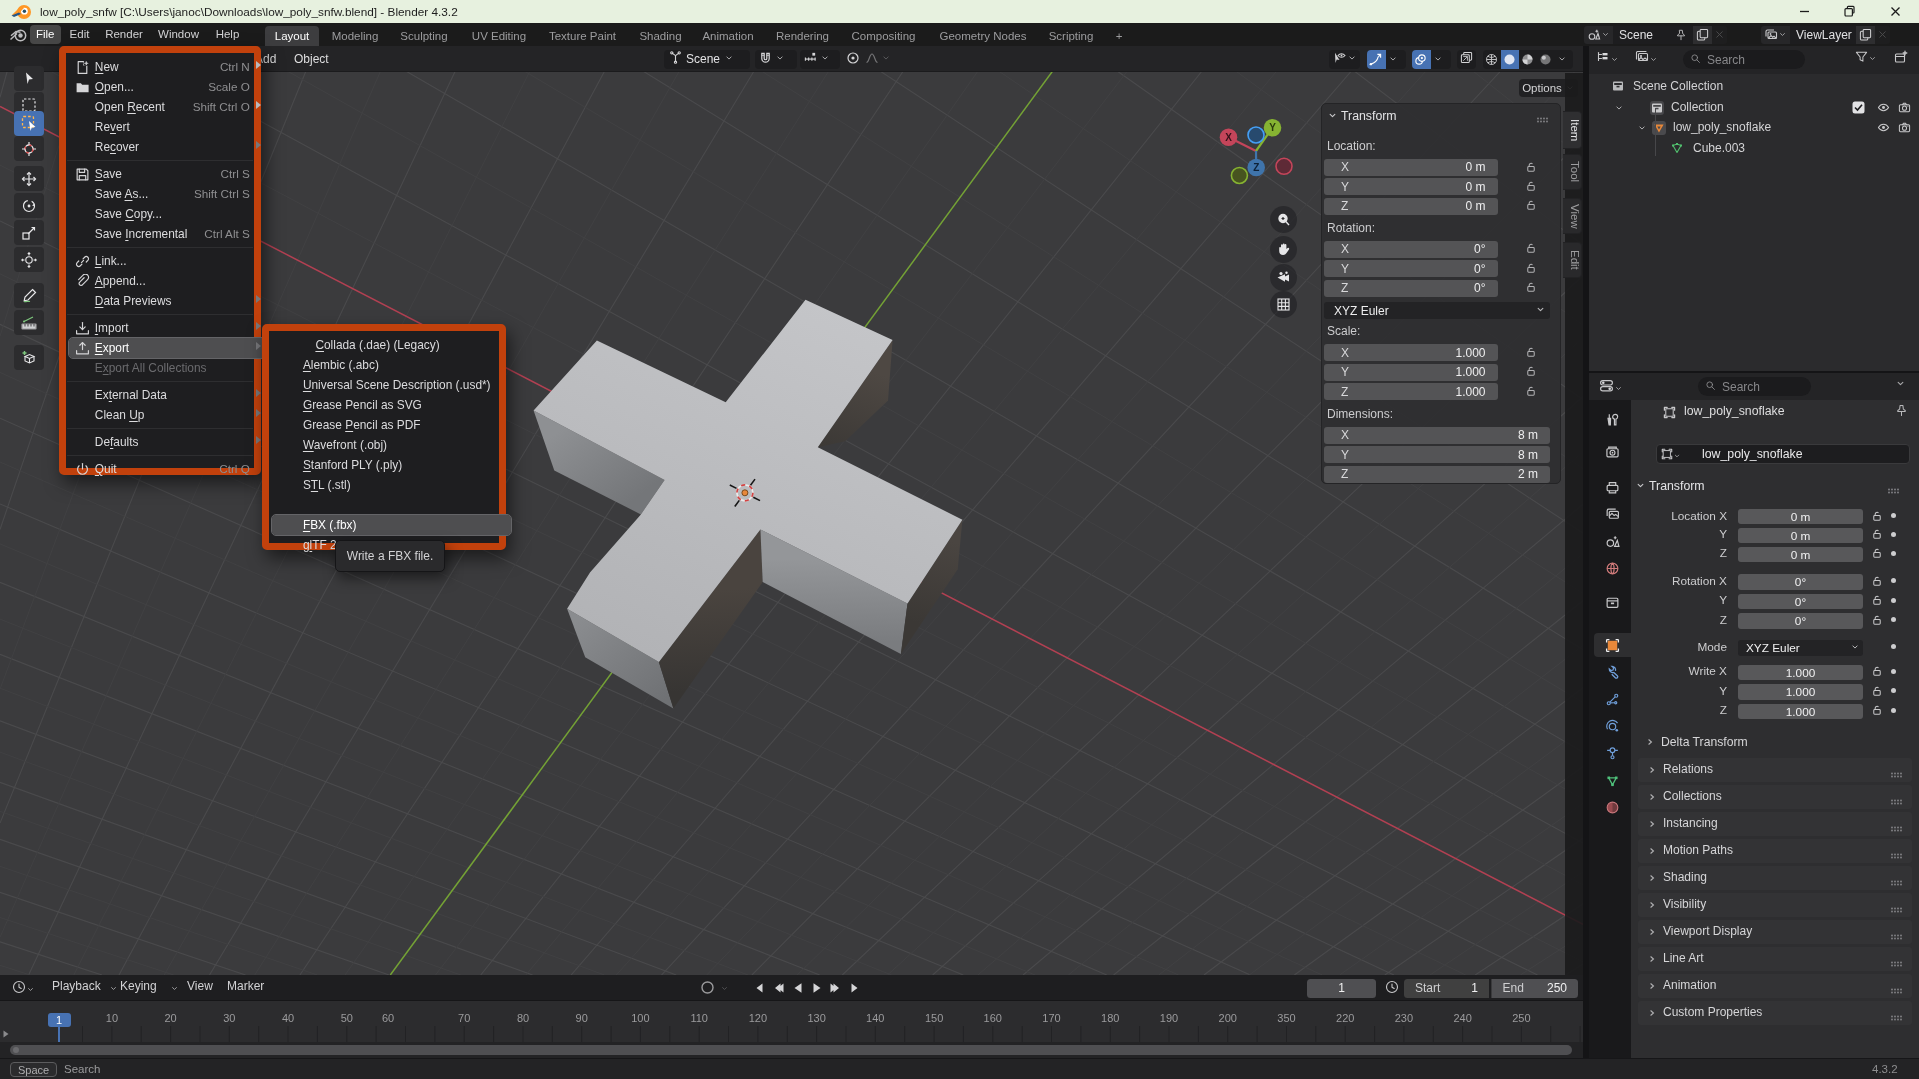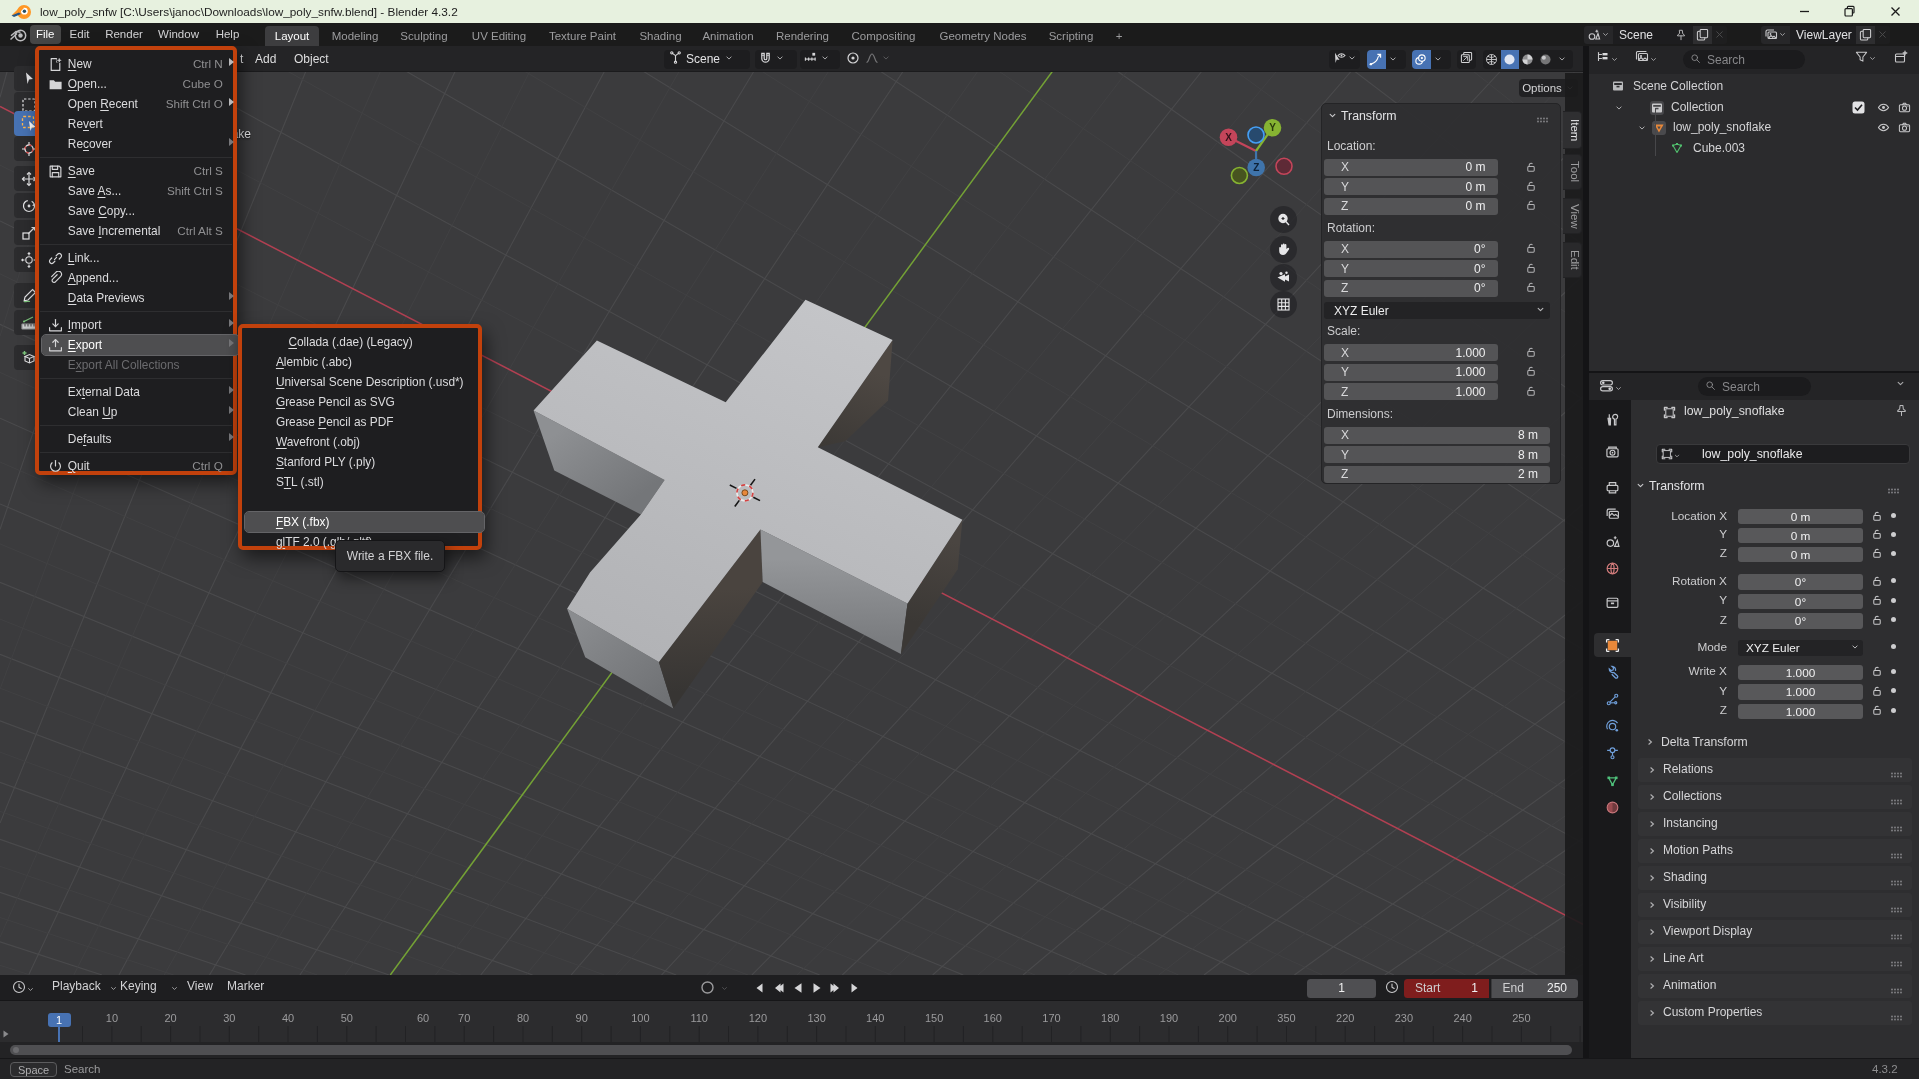--- a/index.html
+++ b/index.html
@@ -48,21 +48,21 @@
 .np-field { position:absolute; left:2px; height:17px; background:#545456; border-radius:3px; font-size:12px; color:#eeeeef; }
 .np-field .ax { position:absolute; left:17px; top:1.5px; color:#d8d8da; }
 .np-field .val { position:absolute; right:12px; top:1.5px; }
 .np-lock { position:absolute; opacity:.85; }
 .np-tab { position:absolute; left:1563px; width:19px; border:1px solid #222224; border-left:none; border-radius:0 4px 4px 0; background:#29292b; color:#9d9d9f; writing-mode:vertical-rl; text-align:center; font-size:11.5px; }
 .np-tab.active { background:#2f2f31; color:#e4e4e6; }
 
 
 
 
-.bl-menu { position:absolute; background:#1e1e20; border:4px solid #c2410c; border-radius:5px; box-shadow:4px 8px 18px rgba(0,0,0,.55); z-index:50; }
+.bl-menu { position:absolute; background:#1e1e20; border:7px solid #c2410c; border-radius:5px; box-shadow:4px 8px 18px rgba(0,0,0,.55); z-index:50;margin-left:24px; }
 .mi { position:relative; height:20px; }
 .mi .ico { position:absolute; left:6px; top:3px; width:15px; height:15px; }
 .mi .lbl { position:absolute; left:26px; top:3px; font-size:11.9px; color:#dcdcde; white-space:nowrap; }
 .mi.noicon .lbl { left:31px; }
 .mi .sc { position:absolute; right:16px; top:3px; font-size:11.7px; color:#8f8f91; }
 .mi .arr { position:absolute; right:5px; top:4px; width:0; height:0; border-left:5px solid #b9b9bb; border-top:4px solid transparent; border-bottom:4px solid transparent; }
 .mi .arr.dim { border-left-color:#77777a; }
 .mi.disabled .lbl { color:#6b6b6e; }
 .mi.selected { background:#4e4e50; border-radius:4px; outline:1px solid #646467; }
 .mi.selected .lbl { color:#ffffff; }
@@ -1180,21 +1180,21 @@
           </svg></span>
         <span class="lbl"><u>N</u>ew</span>
         <span class="sc">Ctrl N</span>
         <span class="arr"></span>
       </div>
       <div class="mi" style="position:absolute;left:2.5px;top:23.5px;width:197px">
         <span class="ico"><svg width="15" height="15" viewBox="0 0 14 14" fill="none" stroke="#d5d5d7" stroke-width="1.1" stroke-linecap="round" stroke-linejoin="round">
             <path d="M1.5 3h4l1.2 1.5h6V11.5h-11.2z" fill="#d5d5d7" stroke="none"></path>
           </svg></span>
         <span class="lbl"><u>O</u>pen...</span>
-        <span class="sc">Cube O</span>
+        <span class="sc">Scale O</span>
       </div>
       <div class="mi" style="position:absolute;left:2.5px;top:43.5px;width:197px">
         <span class="lbl">Open <u>R</u>ecent</span>
         <span class="sc">Shift Ctrl O</span>
         <span class="arr"></span>
       </div>
       <div class="mi" style="position:absolute;left:2.5px;top:63.5px;width:197px">
         <span class="lbl">Re<u>v</u>ert</span>
       </div>
       <div class="mi" style="position:absolute;left:2.5px;top:83.5px;width:197px">
@@ -1377,36 +1377,36 @@
         <div class="tlbtn" style="left:846px">
           <svg width="14" height="14" viewBox="0 0 14 14" fill="#d5d5d7">
             <path d="M10.5 2.5v9M2.5 2.5 8.5 7l-6 4.5z"></path>
           </svg>
         </div>
         <div class="abs" style="left:1307px;top:3.5px;width:69px;height:19px;background:#4f4f52;border-radius:3.5px;text-align:center;line-height:19px;color:#f0f0f1"><span>1</span></div>
         <div class="abs" style="left:1385px;top:5px"><svg width="14" height="14" viewBox="0 0 14 14" fill="none" stroke="#c9c9cb" stroke-width="1.1" stroke-linecap="round" stroke-linejoin="round">
             <circle cx="7" cy="7" r="5.5"></circle>
             <path d="M7 4v3.2l2.2 1.3"></path>
           </svg></div>
-        <div class="abs" style="left:1404px;top:3.5px;width:85px;height:19px;background:#7f1d1d;border-radius:3.5px 0 0 3.5px;color:#f0f0f1">
+        <div class="abs" style="left:1404px;top:3.5px;width:85px;height:19px;background:#404040;border-radius:3.5px 0 0 3.5px;color:#f0f0f1">
           <span style="position:absolute;left:11px;top:2px;color:#cfcfd1">Start</span>
           <span style="position:absolute;right:11px;top:2px">1</span>
         </div>
         <div class="abs" style="left:1490.5px;top:3.5px;width:87.5px;height:19px;background:#4f4f52;border-radius:0 3.5px 3.5px 0;border-left:1px solid #3a3a3c;color:#f0f0f1">
           <span style="position:absolute;left:11px;top:2px;color:#cfcfd1">End</span>
           <span style="position:absolute;right:11px;top:2px">250</span>
         </div>
       </div>
       <div id="tl-ruler">
         <span class="tl-num" style="left:111.9px">10</span>
         <span class="tl-num" style="left:170.6px">20</span>
         <span class="tl-num" style="left:229.3px">30</span>
         <span class="tl-num" style="left:288.0px">40</span>
         <span class="tl-num" style="left:346.8px">50</span>
-        <span class="tl-num" style="left:423px">60</span>
+        <span class="tl-num" style="left:388px">60</span>
         <span class="tl-num" style="left:464.2px">70</span>
         <span class="tl-num" style="left:523.0px">80</span>
         <span class="tl-num" style="left:581.7px">90</span>
         <span class="tl-num" style="left:640.4px">100</span>
         <span class="tl-num" style="left:699.2px">110</span>
         <span class="tl-num" style="left:757.9px">120</span>
         <span class="tl-num" style="left:816.6px">130</span>
         <span class="tl-num" style="left:875.3px">140</span>
         <span class="tl-num" style="left:934.1px">150</span>
         <span class="tl-num" style="left:992.8px">160</span>

